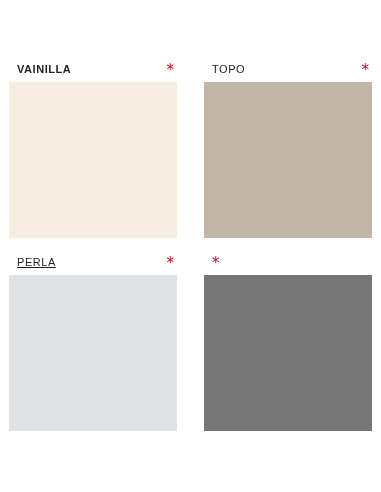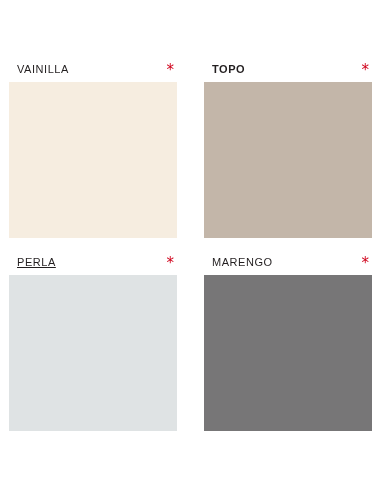--- a/index.html
+++ b/index.html
@@ -69,43 +69,42 @@
     min-height: 0;
   }
 </style>
 </head>
 <body style="background-color: rgb(255, 255, 255);">
 
 <div class="palette-grid">
 
   <div class="swatch-card">
     <div class="swatch-header">
-      <span class="swatch-name" style="color: rgb(35, 31, 32);">VAINILLA</span>
+      <span class="swatch-name" style="color: rgb(35, 31, 32); font-weight: bold;">VAINILLA</span>
       <span class="favorite-star" style="color: rgb(208, 2, 27);">*</span>
     </div>
     <div class="swatch-color" style="background-color: rgb(246, 237, 224);"></div>
   </div>
 
   <div class="swatch-card">
     <div class="swatch-header">
-      <span class="swatch-name" style="color: rgb(35, 31, 32); font-weight: bold;">TOPO</span>
+      <span class="swatch-name" style="color: rgb(35, 31, 32);">TOPO</span>
       <span class="favorite-star" style="color: rgb(208, 2, 27);">*</span>
     </div>
     <div class="swatch-color" style="background-color: rgb(195, 182, 169);"></div>
   </div>
 
   <div class="swatch-card">
     <div class="swatch-header">
       <span class="swatch-name" style="color: rgb(35, 31, 32); text-decoration: underline;">PERLA</span>
       <span class="favorite-star" style="color: rgb(208, 2, 27);">*</span>
     </div>
     <div class="swatch-color" style="background-color: rgb(223, 227, 228);"></div>
   </div>
 
   <div class="swatch-card">
     <div class="swatch-header">
-      <span class="swatch-name" style="color: rgb(35, 31, 32);">MARENGO</span>
       <span class="favorite-star" style="color: rgb(208, 2, 27);">*</span>
     </div>
     <div class="swatch-color" style="background-color: rgb(119, 118, 119);"></div>
   </div>
 
 </div>
 
 </body></html>

